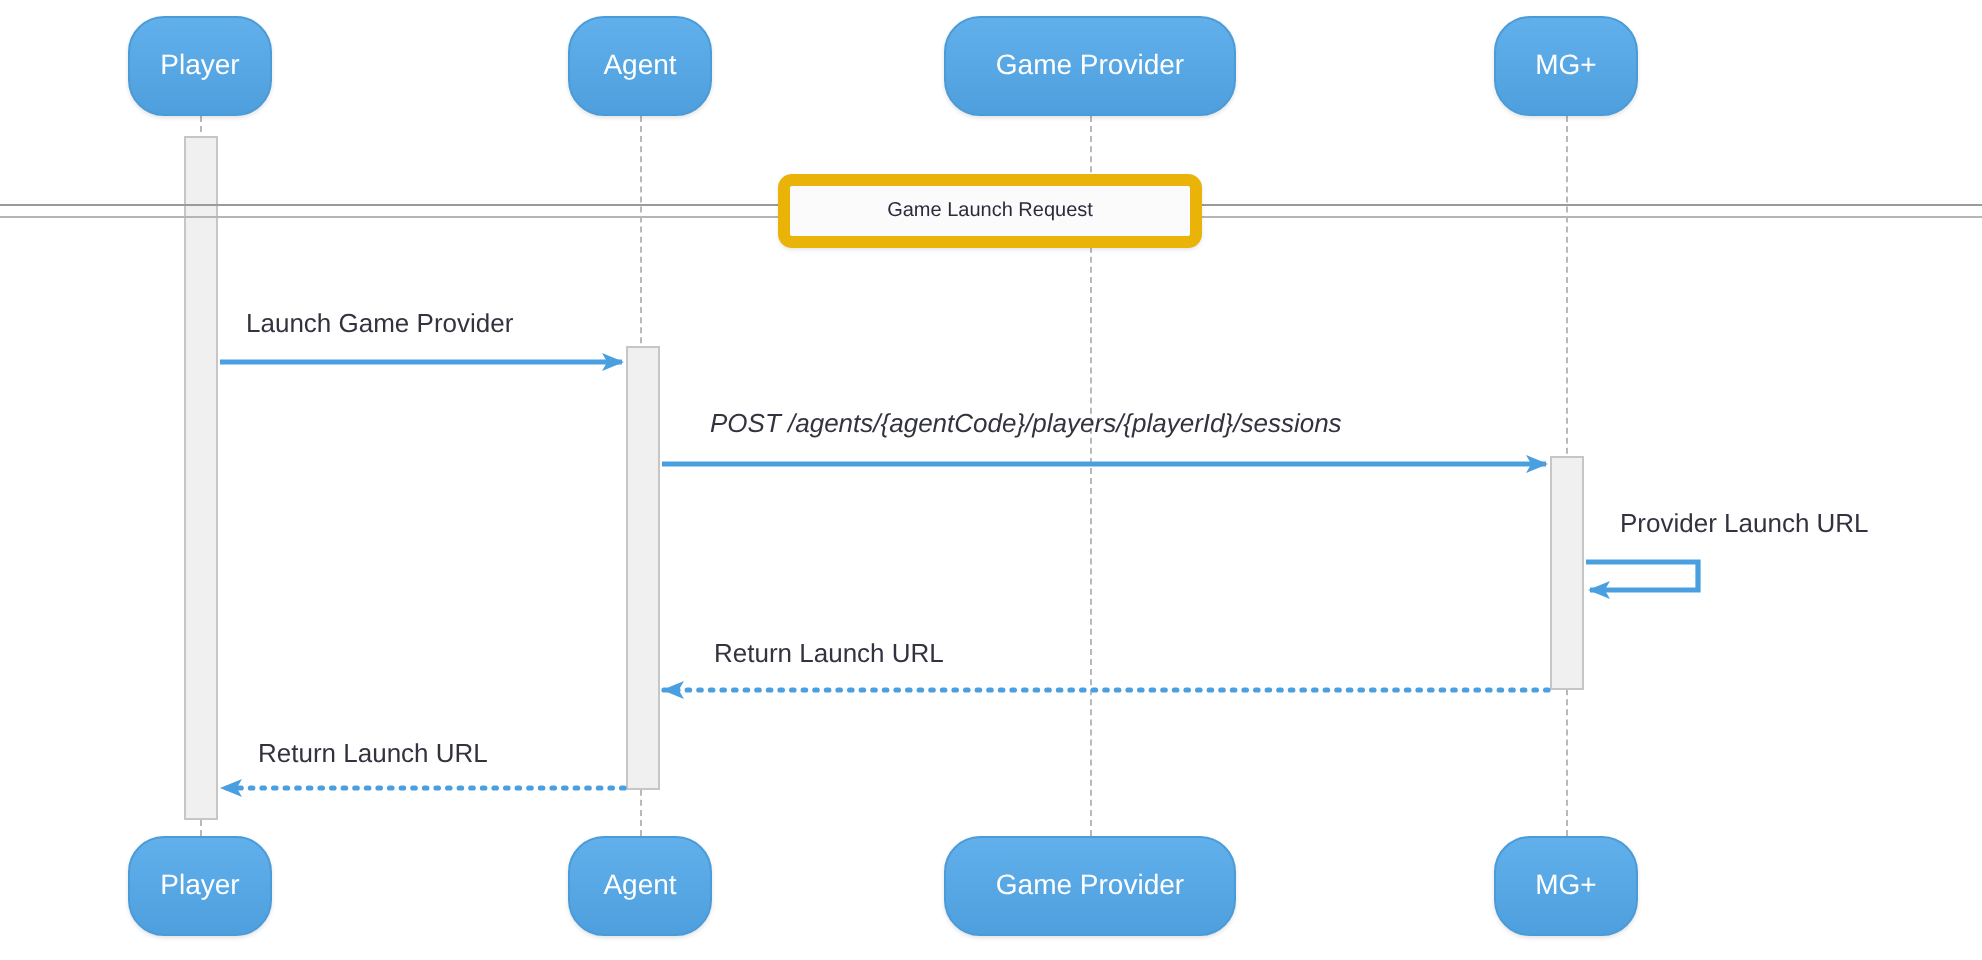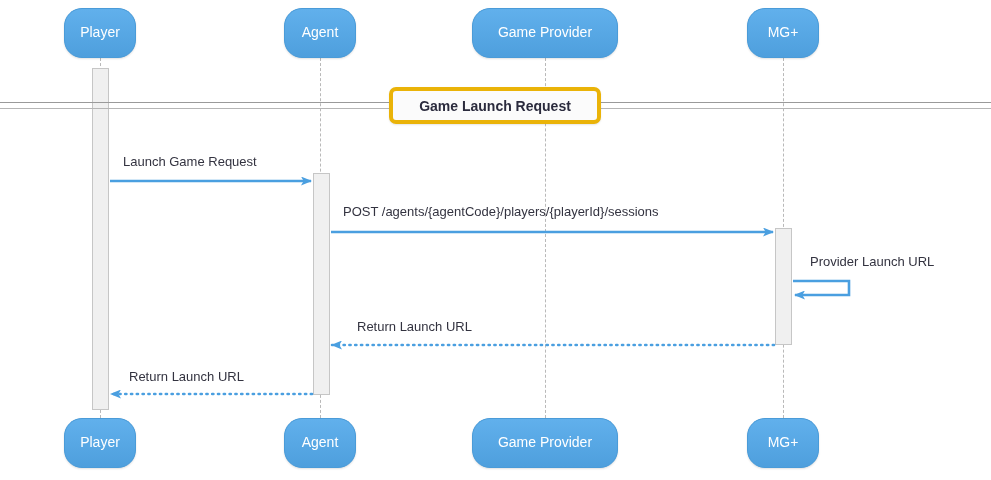--- a/index.html
+++ b/index.html
@@ -36,23 +36,23 @@
   
   .divider{
     position:absolute;left:0;width:991px;height:0;
     border-top:1px solid #9a9a9a;
   }
   .divider.b{border-top:1px solid #b5b5b5;}
 
   
   .fragment-title{
     position:absolute;box-sizing:border-box;
-    background:#fbfbfb;border:4px solid #eab308;border-radius:7px;
+    background:#fbfbfb;border:6px solid #eab308;border-radius:7px;
     display:flex;align-items:center;justify-content:center;
-    color:#2b2b3d;font-size:14px;font-weight:bold;
+    color:#2b2b3d;font-size:10px;font-weight:normal;
     white-space:nowrap;box-shadow:0 1px 2px rgba(0,0,0,0.10);
   }
 
   
   .msg-label{
     position:absolute;color:#333340;font-size:13px;
     white-space:nowrap;line-height:1;user-select:none;
   }
 
   
@@ -119,23 +119,23 @@
 
     <line x1="331" y1="232" x2="773" y2="232" stroke="#4a9fe0" stroke-width="2.6" marker-end="url(#ah-right)"></line>
 
     <path d="M793,281 L849,281 L849,295 L795,295" fill="none" stroke="#4a9fe0" stroke-width="2.6" marker-end="url(#ah-left)"></path>
 
     <line x1="774" y1="345" x2="332" y2="345" stroke="#4a9fe0" stroke-width="2.6" stroke-linecap="round" stroke-dasharray="1.2 4.6" marker-end="url(#ah-left)"></line>
 
     <line x1="312" y1="394" x2="111" y2="394" stroke="#4a9fe0" stroke-width="2.6" stroke-linecap="round" stroke-dasharray="1.2 4.6" marker-end="url(#ah-left)"></line>
   </svg>
 
-  <div class="msg-label" style="left:123px;top:155px;">Launch Game Request</div>
+  <div class="msg-label" style="left:123px;top:155px;">Launch Game Provider</div>
 
-  <div class="msg-label" style="left:343px;top:205px;">POST /agents/{agentCode}/players/{playerId}/sessions</div>
+  <div class="msg-label" style="left:355px;top:205px;font-style:italic;">POST /agents/{agentCode}/players/{playerId}/sessions</div>
 
   <div class="msg-label" style="left:810px;top:255px;">Provider Launch URL</div>
 
   <div class="msg-label" style="left:357px;top:320px;">Return Launch URL</div>
 
   <div class="msg-label" style="left:129px;top:370px;">Return Launch URL</div>
 
 </div>
 
 </body></html>

